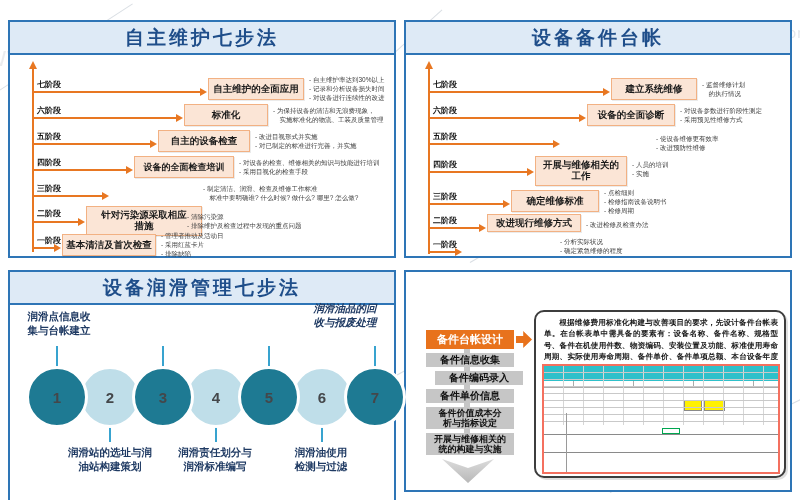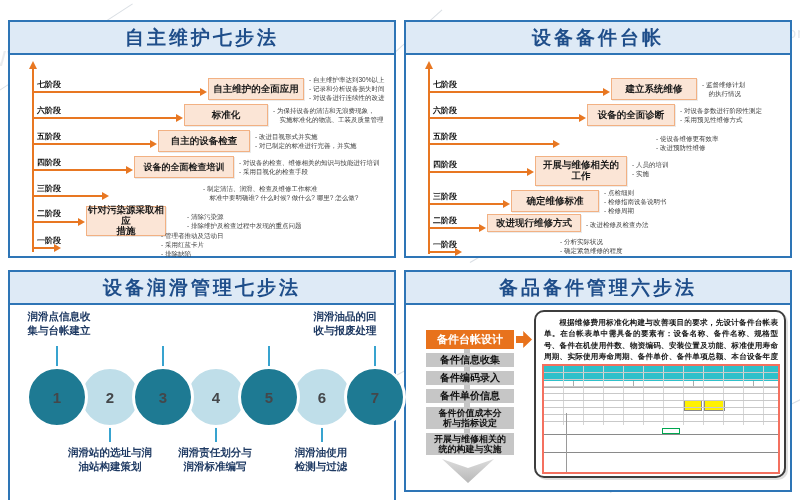--- a/index.html
+++ b/index.html
@@ -151,27 +151,28 @@
     <div class="notes" style="left:229px;top:136px;width:155px;">- 对设备的检查、维修相关的知识与技能进行培训
 - 采用目视化的检查手段</div>
 
     <div class="stage" style="left:27px;top:161px;">三阶段</div>
     <div class="harrow" style="left:22px;top:173px;width:71px;"></div>
     <div class="notes" style="left:193px;top:162px;width:190px;">- 制定清洁、润滑、检查及维修工作标准
 　标准中要明确谁? 什么时候? 做什么? 哪里? 怎么做?</div>
 
     <div class="stage" style="left:27px;top:186px;">二阶段</div>
     <div class="harrow" style="left:22px;top:199px;width:47px;"></div>
-    <div class="sbox" style="left:76px;top:184px;width:80px;height:30px;">针对污染源采取相应
+    <div class="sbox" style="left:76px;top:184px;width:116px;height:30px;">针对污染源采取相应
 措施</div>
     <div class="notes" style="left:177px;top:190px;width:200px;">- 清除污染源
 - 排除维护及检查过程中发现的重点问题</div>
 
     <div class="stage" style="left:27px;top:213px;">一阶段</div>
     <div class="harrow" style="left:22px;top:225px;width:23px;"></div>
+    <div class="sbox" style="left:52px;top:212px;width:94px;height:22px;">基本清洁及首次检查</div>
     <div class="notes" style="left:151px;top:209px;width:150px;">- 管理者推动及活动日
 - 采用红蓝卡片
 - 排除缺陷</div>
   </section>
 
   <section class="panel" style="left:404px;top:20px;width:388px;height:238px;">
     <div class="phead">
       <span>设备备件台帐</span>
     </div>
     <div class="vaxis" style="left:22px;top:46px;height:186px;"></div>
@@ -218,21 +219,21 @@
 - 确定紧急维修的程度</div>
   </section>
 
   <section class="panel" style="left:8px;top:270px;width:388px;height:270px;">
     <div class="phead">
       <span>设备润滑管理七步法</span>
     </div>
 
     <div class="toplab" style="left:0;top:38px;width:98px;">润滑点信息收
 集与台帐建立</div>
-    <div class="toplab" style="left:286px;top:38px;width:98px;">润滑油品的回
+    <div class="toplab" style="left:286px;top:30px;width:98px;font-style:italic;">润滑油品的回
 收与报废处理</div>
 
     <div class="vconn" style="left:46px;top:74px;height:21px;"></div>
     <div class="vconn" style="left:152px;top:74px;height:21px;"></div>
     <div class="vconn" style="left:258px;top:74px;height:21px;"></div>
     <div class="vconn" style="left:364px;top:74px;height:21px;"></div>
     <div class="vconn" style="left:99px;top:154px;height:16px;"></div>
     <div class="vconn" style="left:205px;top:154px;height:16px;"></div>
     <div class="vconn" style="left:311px;top:154px;height:16px;"></div>
 
@@ -246,29 +247,26 @@
 
     <div class="botlab" style="left:40px;top:174px;width:120px;">润滑站的选址与润
 油站构建策划</div>
     <div class="botlab" style="left:145px;top:174px;width:120px;">润滑责任划分与
 润滑标准编写</div>
     <div class="botlab" style="left:251px;top:174px;width:120px;">润滑油使用
 检测与过滤</div>
   </section>
 
   <section class="panel" style="left:404px;top:270px;width:388px;height:222px;">
-    <div class="phead">
-      <span>备品备件管理六步法</span>
-    </div>
 
     <div class="sstep first" style="left:20px;top:58px;width:88px;height:19px;">备件台帐设计</div>
     <div class="sconn" style="left:58px;top:77px;width:6px;height:4px;"></div>
     <div class="sstep" style="left:20px;top:81px;width:88px;height:14px;">备件信息收集</div>
     <div class="sconn" style="left:58px;top:95px;width:6px;height:4px;"></div>
-    <div class="sstep" style="left:20px;top:99px;width:88px;height:14px;">备件编码录入</div>
+    <div class="sstep" style="left:29px;top:99px;width:88px;height:14px;">备件编码录入</div>
     <div class="sconn" style="left:58px;top:113px;width:6px;height:4px;"></div>
     <div class="sstep" style="left:20px;top:117px;width:88px;height:14px;">备件单价信息</div>
     <div class="sconn" style="left:58px;top:131px;width:6px;height:4px;"></div>
     <div class="sstep" style="left:20px;top:135px;width:88px;height:22px;font-size:9px;">备件价值成本分
 析与指标设定</div>
     <div class="sconn" style="left:58px;top:157px;width:6px;height:4px;"></div>
     <div class="sstep" style="left:20px;top:161px;width:88px;height:22px;font-size:9px;">开展与维修相关的
 统的构建与实施</div>
     <div class="darrow" style="left:36px;top:187px;width:52px;height:24px;"></div>
 

